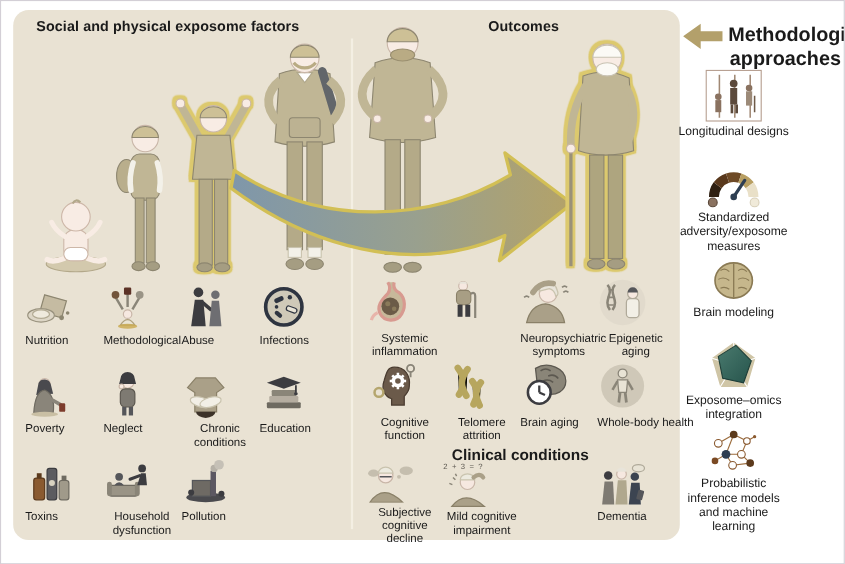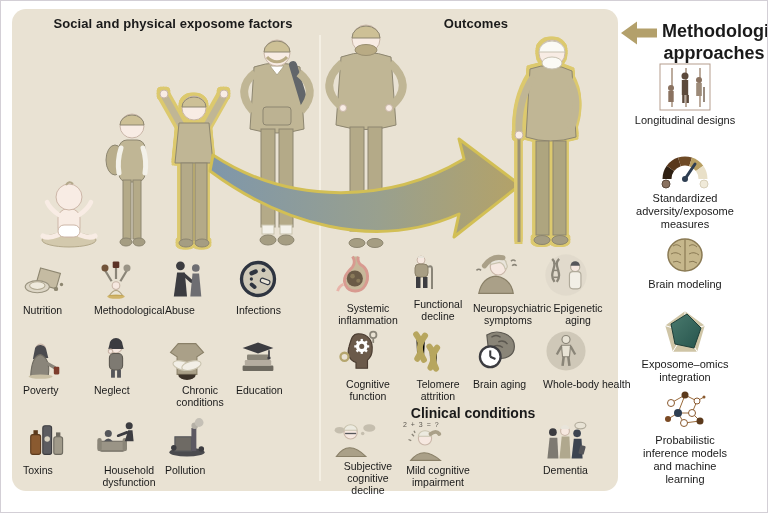--- a/index.html
+++ b/index.html
@@ -5,38 +5,38 @@
   html,body{margin:0;padding:0;}
   body{
     width:768px;height:513px;position:relative;background:#ffffff;
     border:1px solid #d3cfd6;box-sizing:border-box;overflow:hidden;
     font-family:"Liberation Sans","DejaVu Sans",sans-serif;color:#1a1a1a;
   }
   .panel{position:absolute;left:11px;top:8px;width:606px;height:482px;
     background:#e9e2d3;border-radius:14px;}
   .divider{position:absolute;left:318px;top:34px;width:2px;height:446px;background:#f4efe3;}
   .title{position:absolute;font-size:13px;font-weight:bold;letter-spacing:.1px;}
-  .title.left{left:32px;top:15px;width:280px;text-align:center;}
+  .title.left{left:32px;top:15px;width:280px;}
   .title.right{left:400px;top:15px;width:150px;text-align:center;}
   .figures{position:absolute;left:11px;top:8px;width:606px;height:247px;}
   .hl{filter:drop-shadow(2.5px 0 0 #dcc96e) drop-shadow(-2.5px 0 0 #dcc96e)
       drop-shadow(0 2.5px 0 #dcc96e) drop-shadow(0 -2.5px 0 #dcc96e);}
   .grid{position:absolute;display:grid;}
   .grid.factors{left:22px;top:256px;grid-template-columns:repeat(4,71px);grid-auto-rows:80px;}
   .grid.outcomes{left:332px;top:250px;grid-template-columns:repeat(4,70px);}
   .cell{display:flex;flex-direction:column;align-items:flex-start;text-align:center;}
   .cell svg{flex:0 0 auto;}
   .lbl{font-size:10.5px;line-height:1.18;margin-top:3px;max-width:70px;}
   .nw{white-space:nowrap;max-width:none;}
   .heading{grid-column:2/4;align-self:center;text-align:center;
     font-size:14px;font-weight:bold;padding-top:2px;}
   .eq{font-size:7px;color:#5c5850;letter-spacing:1px;margin-bottom:1px;}
   .methods-header{position:absolute;left:620px;top:20px;width:146px;display:flex;gap:5px;align-items:flex-start;}
   .methods-title{font-size:18px;font-weight:bold;text-align:center;width:104px;line-height:1.2;}
-  .method{position:absolute;left:614px;width:140px;display:flex;flex-direction:column;
+  .method{position:absolute;left:596px;width:140px;display:flex;flex-direction:column;
     align-items:center;text-align:center;gap:3px;font-size:11px;line-height:1.18;}
   .m0{top:62px;} .m1{top:148px;} .m2{top:234px;} .m3{top:306px;} .m4{top:388px;}
   .mlbl{max-width:140px;}
   .mlbl.w110{max-width:112px;} .mlbl.w104{max-width:104px;}
 </style>
 </head>
 <body>
 
 <div class="panel"></div>
 <div class="divider"></div>
@@ -301,21 +301,20 @@
   <div class="cell">
     <svg width="40" height="44" viewBox="0 0 40 40">
       <circle cx="18" cy="7" r="4" fill="#f6e8e0" stroke="#c9b6a8"></circle>
       <path d="M14,5 a4.5 4 0 0 1 8,0 z" fill="#e8e4da"></path>
       <rect x="12" y="11" width="13" height="13" rx="4" fill="#a89e84" stroke="#8a8068"></rect>
       <rect x="13" y="24" width="4.5" height="11" fill="#3c3c40"></rect>
       <rect x="20" y="24" width="4.5" height="11" fill="#3c3c40"></rect>
       <line x1="29" y1="16" x2="29" y2="36" stroke="#8a8578" stroke-width="2"></line>
       <path d="M25,14 q4,-2 4,2" fill="none" stroke="#8a8578" stroke-width="2"></path>
     </svg>
-    <div class="lbl">Functional decline</div>
   </div>
 
   <div class="cell">
     <svg width="46" height="48" viewBox="0 0 40 40">
       <path d="M5,36 Q8,22 20,21 Q33,23 35,36 Z" fill="#aaa088" stroke="#8a8068"></path>
       <circle cx="22" cy="13" r="7" fill="#f6e8e0" stroke="#c9b6a8"></circle>
       <path d="M15,11 a7 6 0 0 1 14,-1 q2,4 -1,5 q-1,-5 -5,-6 z" fill="#e8e4da" stroke="#c9c3ae"></path>
       <path d="M10,12 Q16,3 26,5" fill="none" stroke="#aaa088" stroke-width="4.5" stroke-linecap="round"></path>
       <path d="M33,8 q2,-2 4,0 M34,12 q2,-2 4,0" stroke="#8a8578" stroke-width="1.3" fill="none"></path>
       <path d="M3,16 q2,-2 4,0" stroke="#8a8578" stroke-width="1.3" fill="none"></path>

